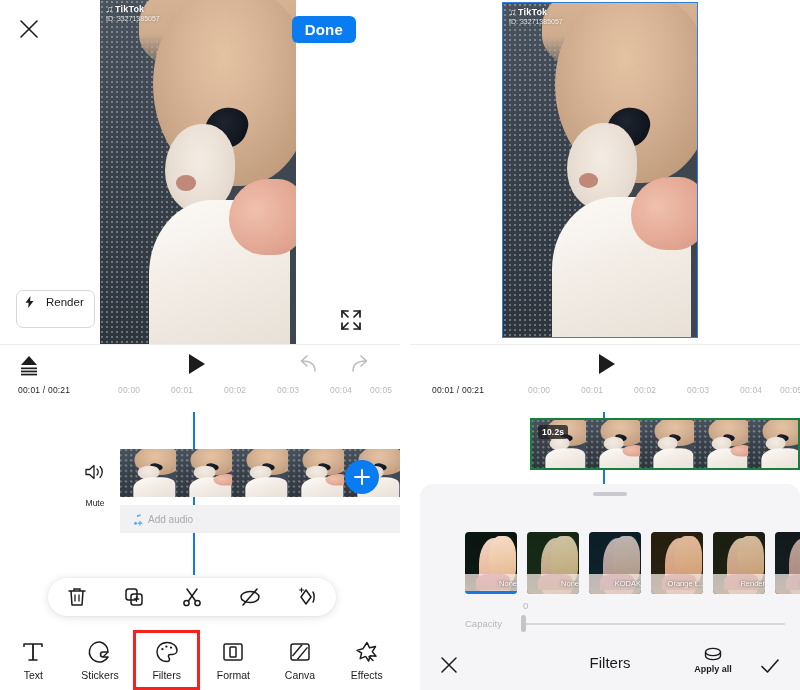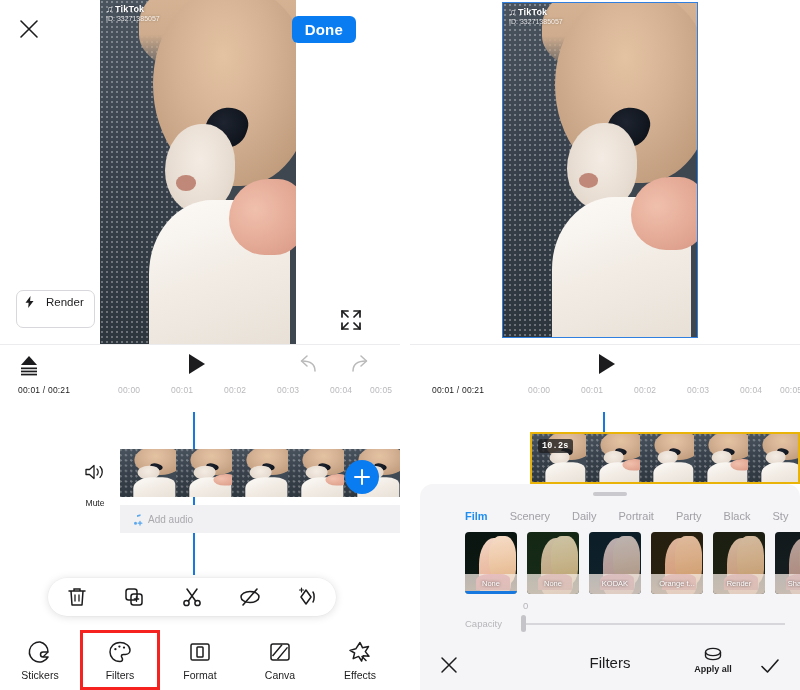--- a/index.html
+++ b/index.html
@@ -138,22 +138,22 @@
 
   
   .bottom-nav { position:absolute; left:0; top:630px; width:400px; height:60px; display:flex; }
   .nav-item { flex:1; display:flex; flex-direction:column; align-items:center; justify-content:center; gap:4px; cursor:pointer; }
   .nav-item .ni-label { font-size:10.5px; color:#1c1c1e; }
   .nav-item.highlight { outline:3px solid #f5221f; outline-offset:-3px; }
 
   
   .r-preview { position:absolute; left:0; top:0; width:390px; height:344px; }
   .clip-sel {
-    position:absolute; left:120px; top:432px; width:270px; height:52px;
-    border:2px solid #eab308; overflow:hidden; display:flex;font-family:Liberation Mono, monospace;
+    position:absolute; left:120px; top:418px; width:270px; height:52px;
+    border:2px solid #15803d; overflow:hidden; display:flex;
   }
   .clip-sel .thumb { width:54px; height:48px; }
   .dur-badge {
     position:absolute; left:6px; top:5px; background:rgba(28,28,30,.78); color:#fff;
     font-size:8.5px; font-weight:bold; border-radius:3px; padding:2px 4px; letter-spacing:.2px;
   }
 
   
   .filters-sheet {
     position:absolute; left:10px; top:484px; width:380px; height:206px;
@@ -176,21 +176,21 @@
     position:absolute; left:46%; top:6%; width:52%; height:78%;
     background: linear-gradient(170deg, #f6dcc7 0%, #eec9a8 50%, #e0b285 100%);
     border-radius: 40% 40% 30% 45%;
   }
   .f-shirt {
     position:absolute; left:22%; bottom:6%; width:64%; height:26%;
     background: linear-gradient(180deg,#b7394a 0%, #9c2c3b 100%);
     border-radius: 40% 30% 0 0;
   }
   .f-name {
-    position:absolute; left:0; right:0; bottom:6px; text-align:center;
+    position:absolute; left:0; right:0; bottom:6px; text-align:right;
     font-size:7.5px; color:#fff; text-shadow:0 0 3px rgba(0,0,0,.7);
     white-space:nowrap; overflow:hidden;
   }
   .f-strip { position:absolute; left:0; right:0; bottom:0; height:20px; background: linear-gradient(180deg, rgba(245,235,228,.75) 0%, rgba(232,216,205,.85) 100%); }
   .f-sel-bar { position:absolute; left:0; right:0; bottom:0; height:3px; background:#1779e0; }
   .f-tint-vine   { position:absolute; inset:0; background: rgba(60,110,40,.22); }
   .f-tint-kodak  { position:absolute; inset:0; background: rgba(20,60,110,.25); }
   .f-tint-orange { position:absolute; inset:0; background: rgba(140,70,10,.22); }
   .f-tint-record { position:absolute; inset:0; background: rgba(90,70,20,.22); }
   .f-tint-shallow{ position:absolute; inset:0; background: rgba(40,40,60,.30); }
@@ -415,20 +415,28 @@
           <path d="M11 5 L16 12 L11 19 L6 12 Z" stroke="#1c1c1e" stroke-width="1.5" fill="none" stroke-linejoin="round"></path>
           <path d="M18 7 C19.5 9 19.5 15 18 17" stroke="#1c1c1e" stroke-width="1.5" fill="none" stroke-linecap="round"></path>
           <path d="M6.5 3 V7 M4.5 5 H8.5" stroke="#1c1c1e" stroke-width="1.2" stroke-linecap="round"></path>
         </svg>
       </div>
     </div>
 
     <div class="bottom-nav">
       <div class="nav-item">
         <svg width="26" height="26" viewBox="0 0 26 26">
+          <path d="M4 8 V5 H22 V8" stroke="#1c1c1e" stroke-width="1.5" fill="none" stroke-linejoin="round"></path>
+          <path d="M13 5 V21" stroke="#1c1c1e" stroke-width="1.8"></path>
+          <path d="M9 21 H17" stroke="#1c1c1e" stroke-width="1.5" stroke-linecap="round"></path>
+        </svg>
+        <div class="ni-label">Text</div>
+      </div>
+      <div class="nav-item">
+        <svg width="26" height="26" viewBox="0 0 26 26">
           <path d="M13 3 A10 10 0 1 0 21 18 L16 18 A2 2 0 0 1 16 13 L21 13 A10 10 0 0 0 13 3 Z" stroke="#1c1c1e" stroke-width="1.5" fill="none" stroke-linejoin="round"></path>
           <path d="M21 13 L16 18" stroke="#1c1c1e" stroke-width="1.3"></path>
         </svg>
         <div class="ni-label">Stickers</div>
       </div>
       <div class="nav-item highlight">
         <svg width="26" height="26" viewBox="0 0 26 26">
           <path d="M13 3.5 C7 3.5 3 7.8 3 13 C3 18.2 7 22.5 13 22.5 C14.8 22.5 15.5 21.3 15.5 20.2 C15.5 19 14.4 18.3 14.4 17.2 C14.4 16.2 15.3 15.5 16.4 15.5 H18.3 C20.9 15.5 23 13.6 23 11.2 C23 6.9 18.5 3.5 13 3.5 Z" stroke="#1c1c1e" stroke-width="1.5" fill="none" stroke-linejoin="round"></path>
           <circle cx="8.4" cy="10.2" r="1.15" fill="#1c1c1e"></circle>
           <circle cx="12.4" cy="7.6" r="1.15" fill="#1c1c1e"></circle>
@@ -554,29 +562,20 @@
             <div class="cat-muzzle"></div>
             <div class="cat-chest"></div>
           </div>
       </div>
       <div class="dur-badge">10.2s</div>
     </div>
 
     <div class="filters-sheet">
       <div class="grabber"></div>
 
-      <div class="f-tabs">
-        <div class="f-tab active">Film</div>
-        <div class="f-tab">Scenery</div>
-        <div class="f-tab">Daily</div>
-        <div class="f-tab">Portrait</div>
-        <div class="f-tab">Party</div>
-        <div class="f-tab">Black</div>
-        <div class="f-tab">Sty</div>
-      </div>
 
       <div class="f-thumbs">
         <div class="f-thumb">
           <div class="f-img">
             <div class="f-bg"></div>
               <div class="f-portrait"></div>
               <div class="f-hair"></div>
               <div class="f-shirt"></div>
               <div class="f-strip"></div>
           </div>

